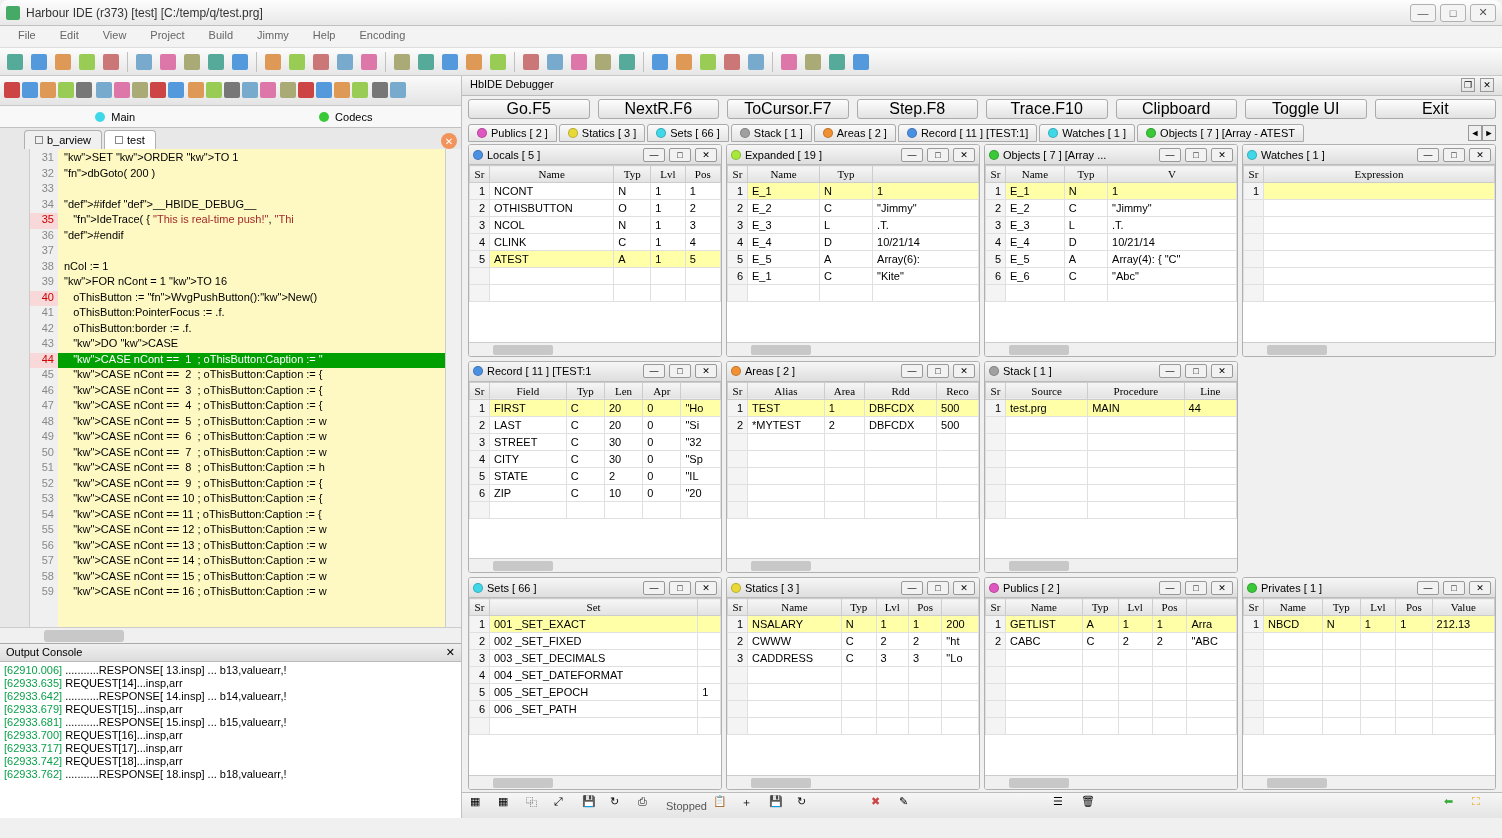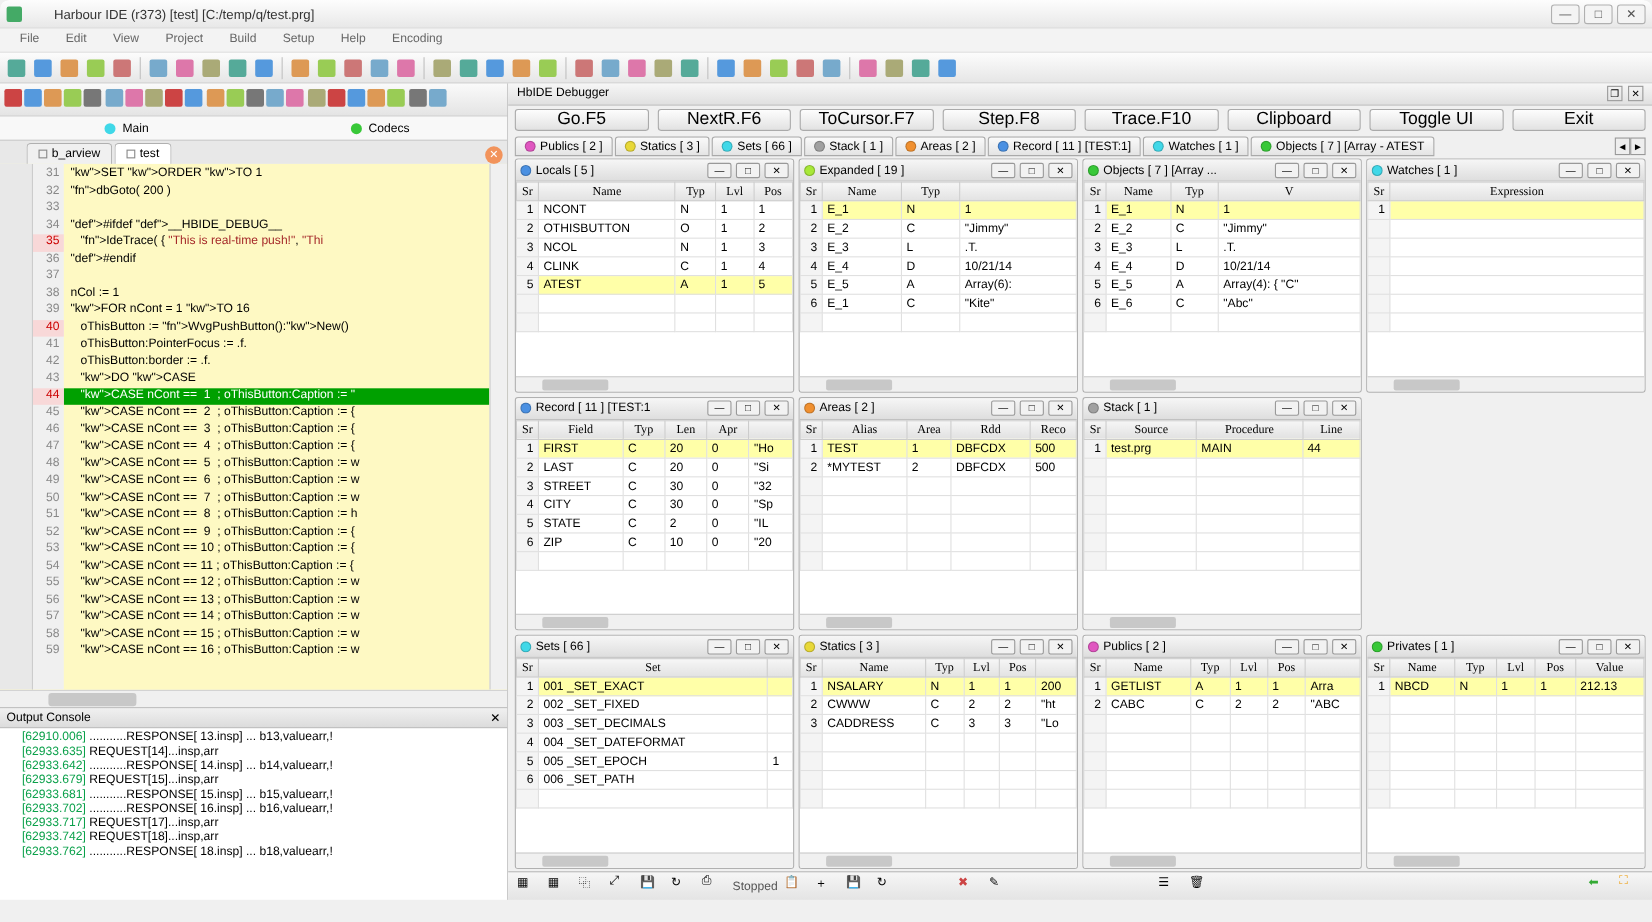--- a/index.html
+++ b/index.html
@@ -1,20 +1,20 @@
 <!DOCTYPE html>
 <html><head>
 <meta charset="utf-8">
 <style>
 * { margin: 0; padding: 0; box-sizing: border-box; font-family: Tahoma, Arial, sans-serif; font-size: 11px; }
 body { background: #f0f0f0; width: 1502px; height: 838px; overflow: hidden; border-radius: 8px; }
 
 .titlebar { height: 26px; background: linear-gradient(#fdfdfd,#e8e8e8); border-bottom: 1px solid #c0c0c0; display: flex; align-items: center; padding: 0 6px; border-radius: 8px 8px 0 0; }
 .titlebar .ico { width: 14px; height: 14px; background: #4a6; margin-right: 6px; border-radius: 2px; }
-.titlebar .title { flex: 1; color: #333; font-size: 12px; margin-left: 23px; }
+.titlebar .title { flex: 1; color: #333; font-size: 12px; }
 .titlebar .winbtn { width: 26px; height: 18px; border: 1px solid #b0b0b0; background: #f4f4f4; margin-left: 4px; border-radius: 3px; display: flex; align-items: center; justify-content: center; color: #555; cursor: pointer; }
 
 .menubar { height: 22px; background: #f3f3f3; display: flex; padding: 0 6px; border-bottom: 1px solid #ddd; }
 .menubar .mi { padding: 3px 12px; color: #666; cursor: pointer; }
 
 .toolstrip { height: 28px; background: linear-gradient(#fcfcfc,#e6e6e6); border-bottom: 1px solid #c8c8c8; display: flex; align-items: center; padding: 0 4px; gap: 2px; }
 .toolstrip .tb { width: 22px; height: 22px; border: 1px solid transparent; display: flex; align-items: center; justify-content: center; color:#555; border-radius:3px; cursor:pointer;}
 .toolstrip .sep { width: 1px; height: 20px; background: #c0c0c0; margin: 0 3px; }
 .tbico { width:16px;height:16px;display:inline-block;border-radius:2px;}
 
@@ -39,21 +39,21 @@
 .code .ln{height:15.5px;padding-left:6px;}
 .code .str{color:#a52a2a;}
 .code .cur{background:#00a000;color:#fff;}
 .code .cur span{color:#fff !important;}
 .scrollV{width:16px;background:#f0f0f0;border-left:1px solid #ccc;}
 .scrollH{height:16px;background:#f0f0f0;border-top:1px solid #ccc;display:flex;}
 .scrollH .th{width:80px;height:12px;background:#c8c8c8;margin:2px 0 0 44px;border-radius:3px;}
 
 .console{height:175px;border-top:1px solid #aaa;background:#fff;display:flex;flex-direction:column;}
 .console .hdr{height:18px;background:linear-gradient(#f0f0f0,#dcdcdc);padding:2px 6px;border-bottom:1px solid #bbb;display:flex;justify-content:space-between;}
-.console .body{flex:1;overflow:hidden;font-family:'Courier New',monospace;font-size:11px;padding:2px 20px;}
+.console .body{flex:1;overflow:hidden;font-family:'Courier New',monospace;font-size:11px;padding:2px 4px;}
 .console .body div{line-height:13px;}
 .console .ts{color:#0aa04a;}
 
 .rightpane{flex:1;display:flex;flex-direction:column;background:#f0f0f0;}
 .dbghdr{height:20px;background:linear-gradient(#f6f6f6,#e0e0e0);border-bottom:1px solid #bbb;padding:2px 8px;display:flex;justify-content:space-between;}
 .dbghdr .ctrls span{display:inline-block;width:14px;height:14px;border:1px solid #999;margin-left:2px;text-align:center;font-size:9px;line-height:12px;cursor:pointer;}
 .dbgbtns{height:26px;padding:3px 6px;display:flex;gap:8px;}
 .dbgbtns button{flex:1;height:20px;background:linear-gradient(#fdfdfd,#e2e2e2);border:1px solid #aaa;border-radius:3px;cursor:pointer;font-size:16px;}
 .toptabs{height:22px;padding:2px 6px;display:flex;gap:2px;align-items:center;}
 .toptabs .tt{height:18px;padding:2px 8px;background:linear-gradient(#fafafa,#e4e4e4);border:1px solid #aaa;border-radius:3px 3px 0 0;display:flex;align-items:center;gap:4px;font-size:11px;cursor:pointer;}
@@ -96,21 +96,21 @@
   <span class="winbtn">□</span>
   <span class="winbtn">✕</span>
 </div>
 
 <div class="menubar" id="menubar">
     <span class="mi">File</span>
     <span class="mi">Edit</span>
     <span class="mi">View</span>
     <span class="mi">Project</span>
     <span class="mi">Build</span>
-    <span class="mi">Setup</span>
+    <span class="mi">Jimmy</span>
     <span class="mi">Help</span>
     <span class="mi">Encoding</span>
   </div>
 
 <div class="toolstrip" id="toolbar1">
     <span class="tb">
       <span class="tbico" style="background: rgb(85, 170, 153);"></span>
     </span>
     <span class="tb">
       <span class="tbico" style="background: rgb(85, 153, 221);"></span>
@@ -315,21 +315,21 @@
       <div class="hdr">
         <span>Output Console</span>
         <span style="cursor:pointer">✕</span>
       </div>
       <div class="body" id="consolebody">
           <div><span class="ts">[62910.006]</span> ...........RESPONSE[ 13.insp] ... b13,valuearr,!</div>
           <div><span class="ts">[62933.635]</span> REQUEST[14]...insp,arr</div>
           <div><span class="ts">[62933.642]</span> ...........RESPONSE[ 14.insp] ... b14,valuearr,!</div>
           <div><span class="ts">[62933.679]</span> REQUEST[15]...insp,arr</div>
           <div><span class="ts">[62933.681]</span> ...........RESPONSE[ 15.insp] ... b15,valuearr,!</div>
-          <div><span class="ts">[62933.702]</span> ...........RESPONSE[ 16.insp] ... b16,valuearr,!</div>
+          <div><span class="ts">[62933.700]</span> REQUEST[16]...insp,arr</div>
           <div><span class="ts">[62933.717]</span> REQUEST[17]...insp,arr</div>
           <div><span class="ts">[62933.742]</span> REQUEST[18]...insp,arr</div>
           <div><span class="ts">[62933.762]</span> ...........RESPONSE[ 18.insp] ... b18,valuearr,!</div>
         </div>
     </div>
   </div>
 
   <div class="rightpane">
     <div class="dbghdr">
       <span>HbIDE Debugger</span>

